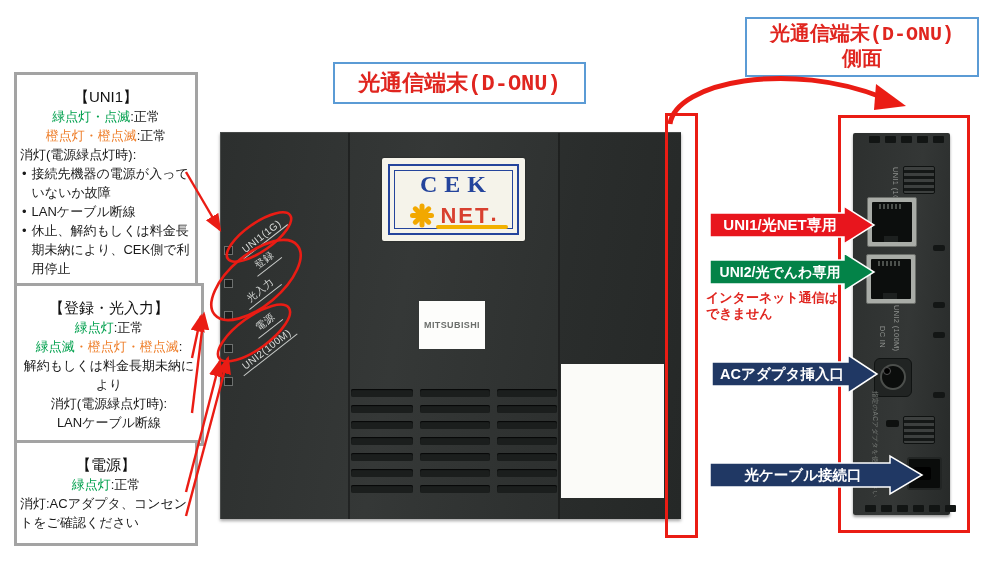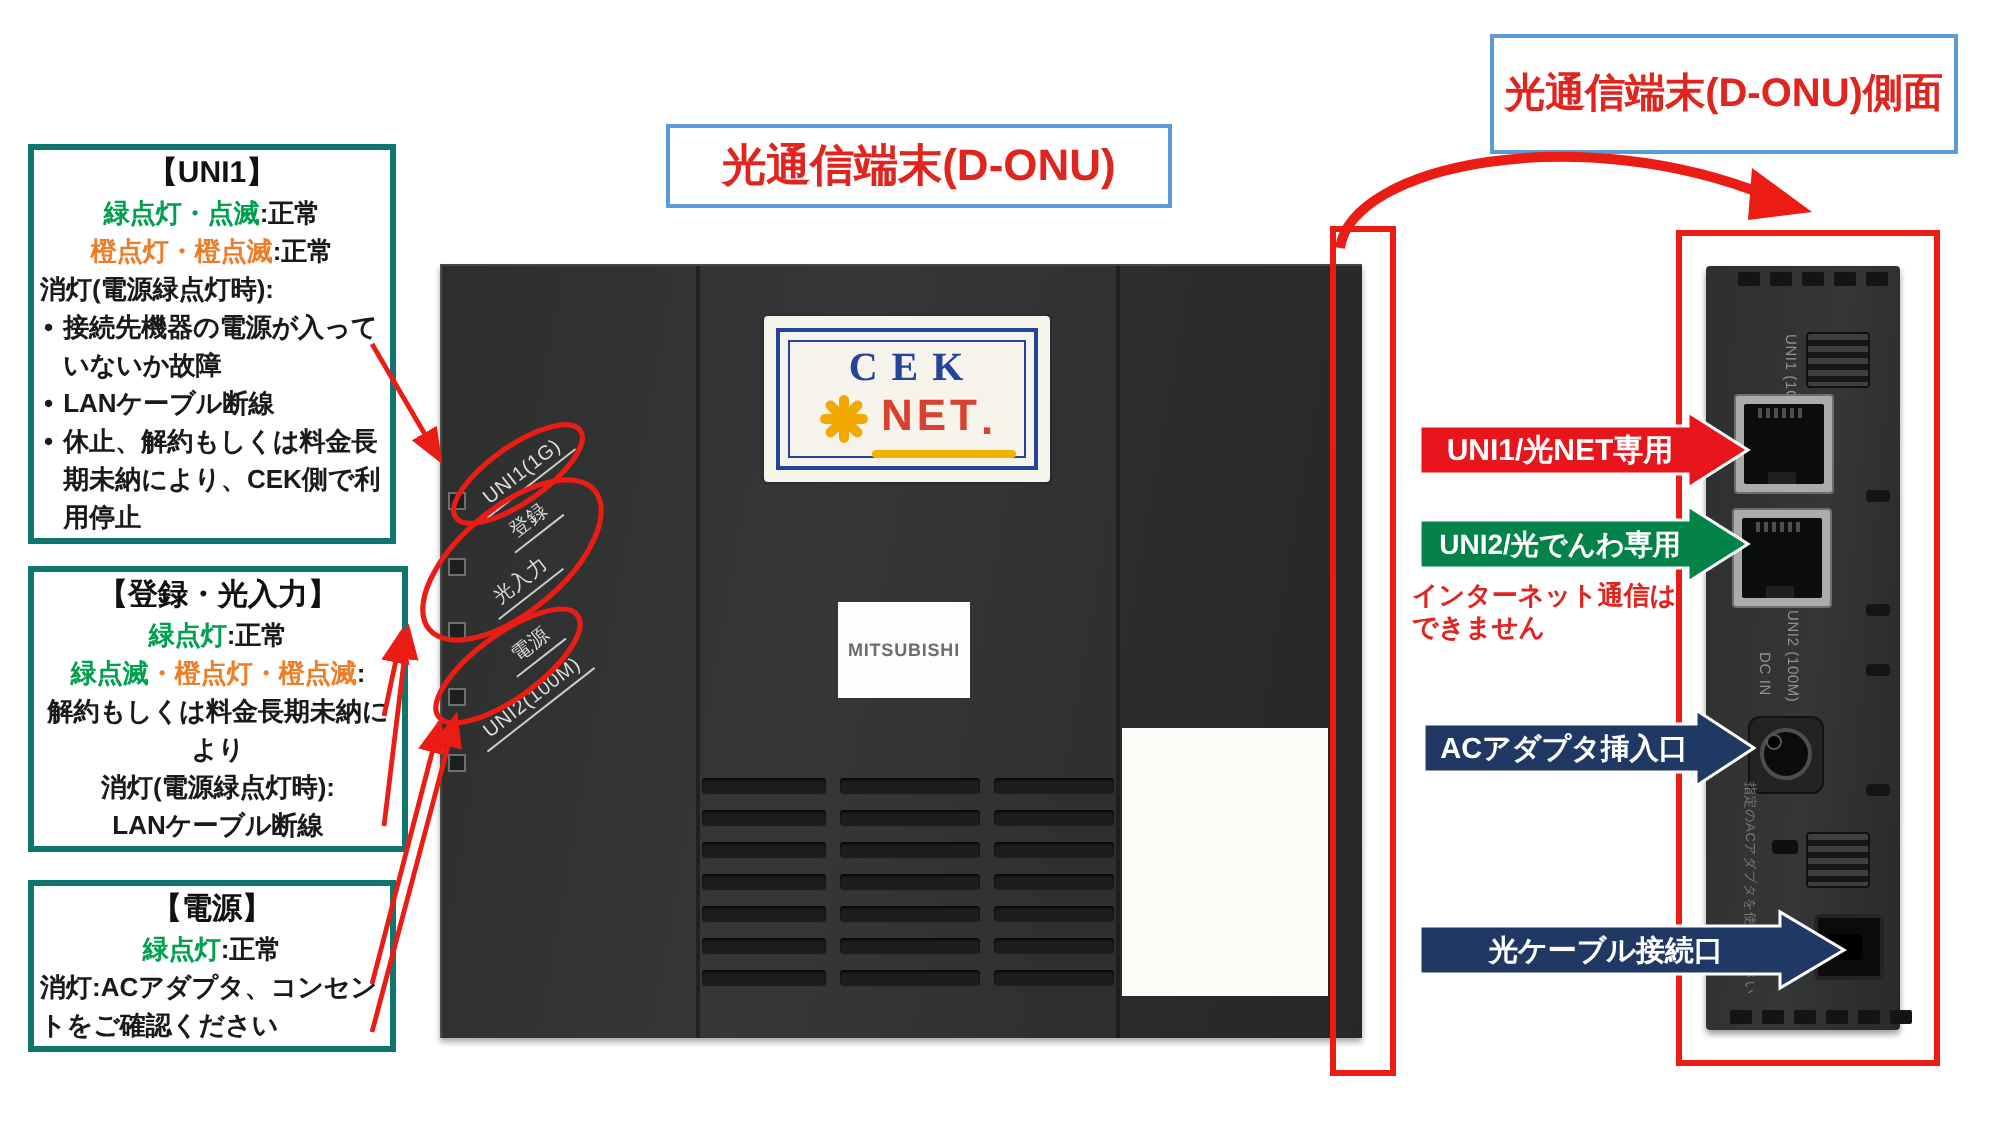--- a/index.html
+++ b/index.html
@@ -2,34 +2,34 @@
 <html><head>
 <meta charset="utf-8">
 <style>
   html,body{margin:0;padding:0;background:#fff;}
   #stage{
     position:relative;width:1000px;height:563px;background:#ffffff;overflow:hidden;
     font-family:"Liberation Sans","DejaVu Sans",sans-serif;color:#1a1a1a;
   }
   
   .info-box{
-    position:absolute;background:#fff;border:3px solid #0f766e;
-    font-size:13px;line-height:19px;text-align:center;padding:1px 3px;z-index:15;font-weight:bold;
+    position:absolute;background:#fff;border:3px solid #a3a3a3;
+    font-size:13px;line-height:19px;text-align:center;padding:11px 3px;z-index:15;
   }
   .info-box .bx-title{font-size:15px;line-height:21px;color:#111;}
   .g{color:#00a04d;}
   .o{color:#ee7d28;}
   .left{text-align:left;}
   .bullet-row{display:flex;text-align:left;}
   .bullet-row::before{content:"\2022";margin:0 5px 0 2px;font-size:13px;}
   
   .blue-title{
     position:absolute;background:#fff;border:2.5px solid #5b9bd5;z-index:15;
-    display:flex;flex-direction:row;align-items:center;justify-content:center;
-    color:#e0251f;font-weight:bold;
+    display:flex;flex-direction:column;align-items:center;justify-content:center;
+    color:#e0251f;font-weight:bold;font-family:Liberation Mono, monospace;
   }
   #title-front{left:333px;top:62px;width:249px;height:38px;font-size:22px;}
   #title-side{left:745px;top:17px;width:230px;height:56px;font-size:20px;line-height:25px;}
   
   #front-device{
     position:absolute;left:220px;top:132px;width:460px;height:386px;z-index:10;
     background:linear-gradient(100deg,#2c2f2e 0%,#353837 40%,#2e3130 70%,#292c2b 100%);
     border-left:1px solid #4a4d4c;border-top:1px solid #454847;box-shadow:0 2px 3px rgba(0,0,0,.35);
   }
   .seam{position:absolute;top:0;bottom:0;width:2px;background:rgba(0,0,0,.35);}
@@ -42,22 +42,22 @@
   }
   
   #cek-sticker{
     position:absolute;left:161px;top:25px;width:143px;height:83px;background:#f5f3ea;
     border-radius:2px;box-shadow:0 0 2px rgba(0,0,0,.4);display:flex;align-items:center;justify-content:center;
   }
   #cek-inner{
     width:127px;height:67px;border:2px solid #24449c;outline:1px solid #24449c;outline-offset:-7px;
     display:flex;flex-direction:column;align-items:center;justify-content:center;
   }
-  #cek-top{color:#24449c;font-family:"Liberation Serif","DejaVu Serif",serif;font-weight:bold;font-size:20px;letter-spacing:7px;line-height:24px;margin-left:6px;}
-  #cek-bottom{position:relative;display:flex;align-items:flex-start;height:30px;margin-top:1px;}
+  #cek-top{color:#24449c;font-family:"Liberation Serif","DejaVu Serif",serif;font-weight:bold;font-size:24px;letter-spacing:7px;line-height:24px;margin-left:6px;}
+  #cek-bottom{position:relative;display:flex;align-items:flex-end;height:30px;margin-top:1px;}
   #star{position:relative;width:24px;height:24px;margin-right:6px;}
   #star span{position:absolute;left:0;top:10px;width:24px;height:5px;background:#f2a800;border-radius:3px;}
   #star span:nth-child(2){transform:rotate(45deg);}
   #star span:nth-child(3){transform:rotate(90deg);}
   #star span:nth-child(4){transform:rotate(135deg);}
   #net-word{color:#d8402f;font-weight:bold;font-size:22px;letter-spacing:2px;line-height:22px;}
   #net-dot{color:#d8402f;font-weight:bold;font-size:22px;}
   #net-underline{position:absolute;left:26px;bottom:-2px;width:72px;height:4px;background:#f2b100;border-radius:2px;}
   #mitsubishi-label{
     position:absolute;left:198px;top:168px;width:66px;height:48px;background:#fdfdfb;

